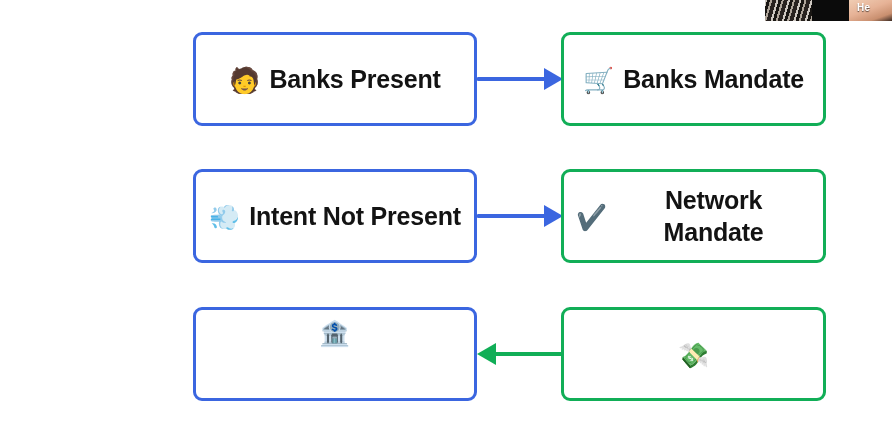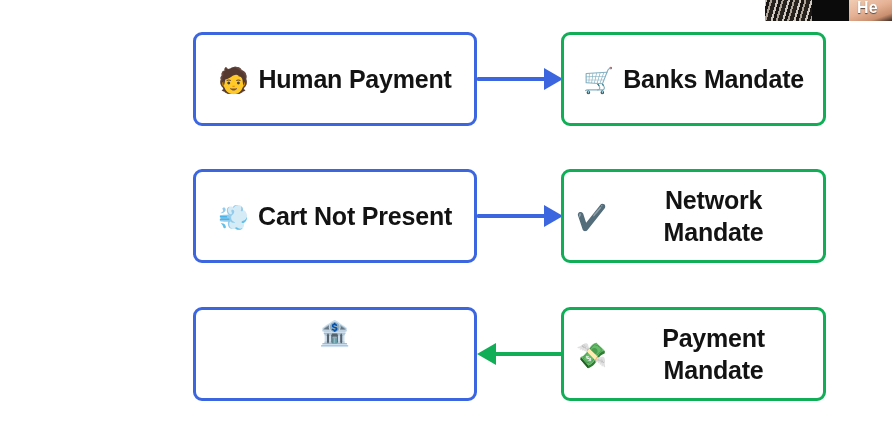--- a/index.html
+++ b/index.html
@@ -139,52 +139,52 @@
     position: absolute;
     left: 84px; top: 0;
     width: 43px; height: 21px;
     background: linear-gradient(160deg, #f0cdb4 0%, #e6b296 45%, #c98f6f 78%, #3b2a22 100%);
   }
   #webcam-overlay .cam-caption {
     position: absolute;
     left: 92px;
     top: 1px;
     font-family: "Liberation Sans", sans-serif;
-    font-size: 16px;
+    font-size: 10px;
     font-weight: 700;
     color: #ffffff;
     letter-spacing: 0.2px;
     line-height: 14px;
     z-index: 2;
     text-shadow: 0 1px 1px rgba(0,0,0,0.6);
   }
 </style>
 </head>
 <body>
 
 <div id="canvas">
 
   <div class="node source col-left row-1">
     <span class="node-emoji">🧑</span>
-    <span class="node-label">Human Payment</span>
+    <span class="node-label">Banks Present</span>
   </div>
 
   <div class="connector conn-blue conn-row1">
     <span class="conn-line"></span>
     <span class="conn-head"></span>
   </div>
 
   <div class="node mandate col-right row-1">
     <span class="node-emoji">🛒</span>
     <span class="node-label">Banks Mandate</span>
   </div>
 
   <div class="node source col-left row-2">
     <span class="node-emoji">💨</span>
-    <span class="node-label">Cart Not Present</span>
+    <span class="node-label">Intent Not Present</span>
   </div>
 
   <div class="connector conn-blue conn-row2">
     <span class="conn-line"></span>
     <span class="conn-head"></span>
   </div>
 
   <div class="node mandate col-right row-2">
     <span class="node-emoji">✔️</span>
     <span class="node-label">Network Mandate</span>
@@ -194,21 +194,20 @@
     <span class="node-emoji">🏦</span>
   </div>
 
   <div class="connector conn-green conn-row3">
     <span class="conn-line"></span>
     <span class="conn-head"></span>
   </div>
 
   <div class="node mandate col-right row-3">
     <span class="node-emoji">💸</span>
-    <span class="node-label">Payment Mandate</span>
   </div>
 
   <div id="webcam-overlay">
     <div class="cam-left"></div>
     <div class="cam-mid"></div>
     <div class="cam-right"></div>
     <div class="cam-caption">He</div>
   </div>
 
 </div>

